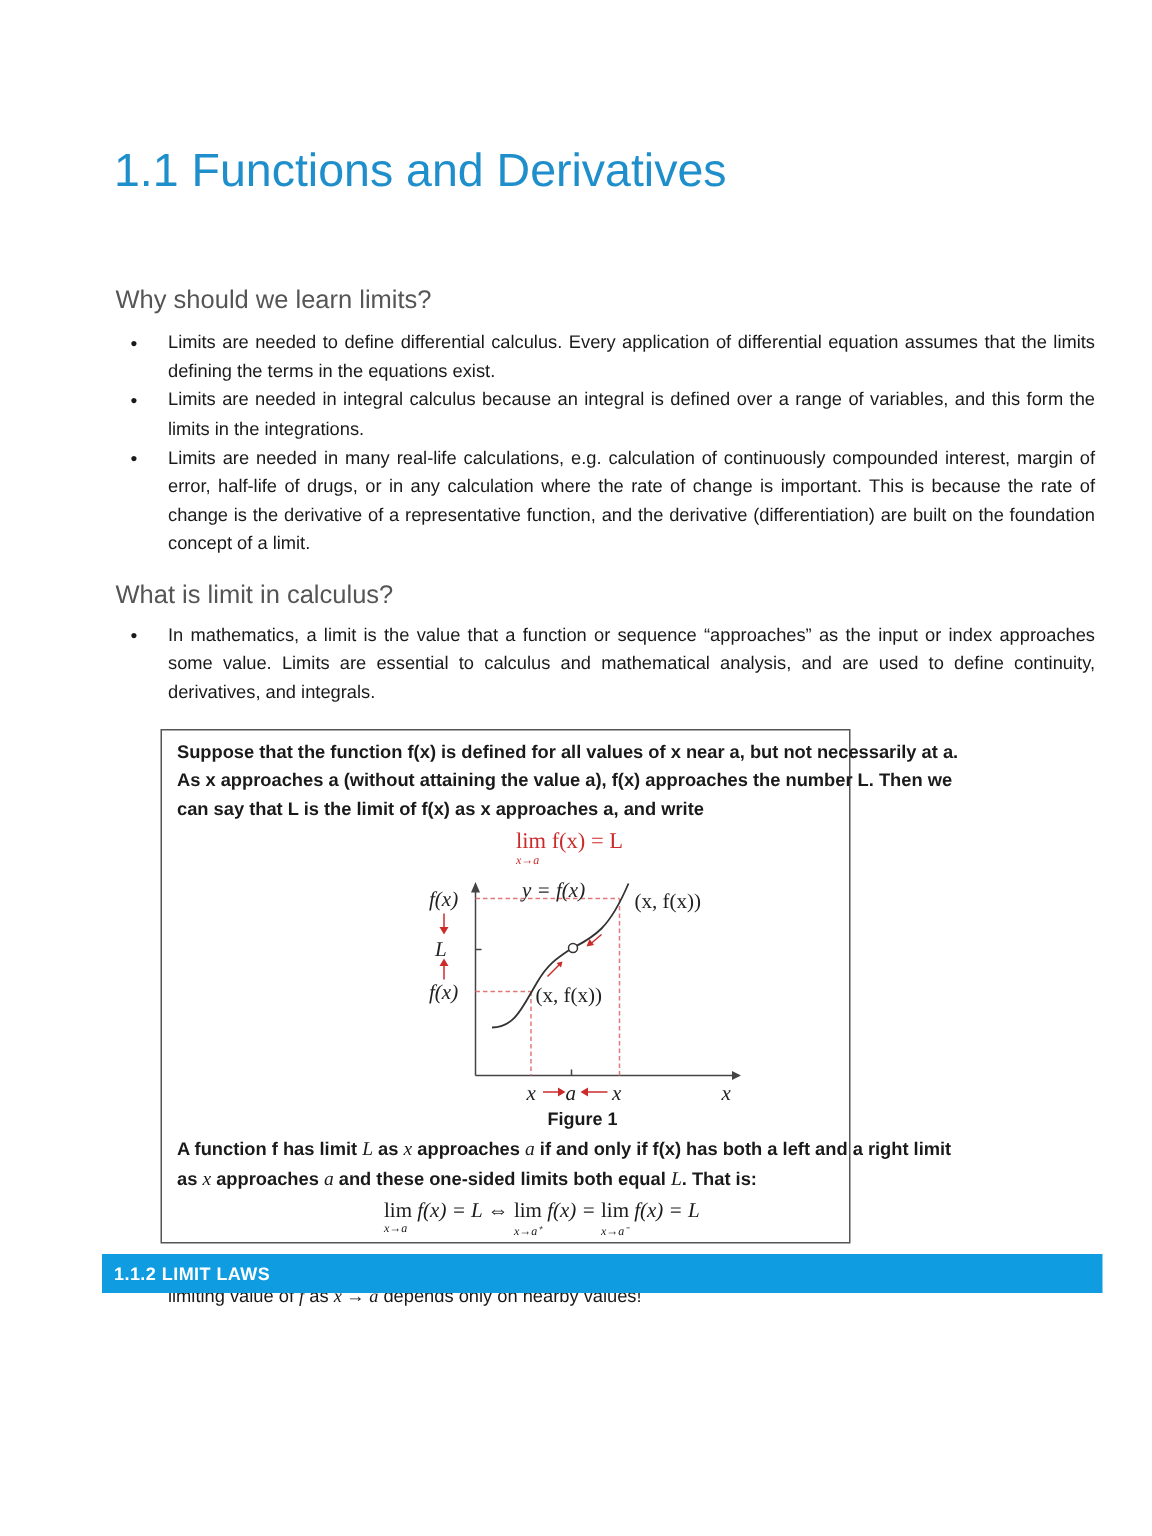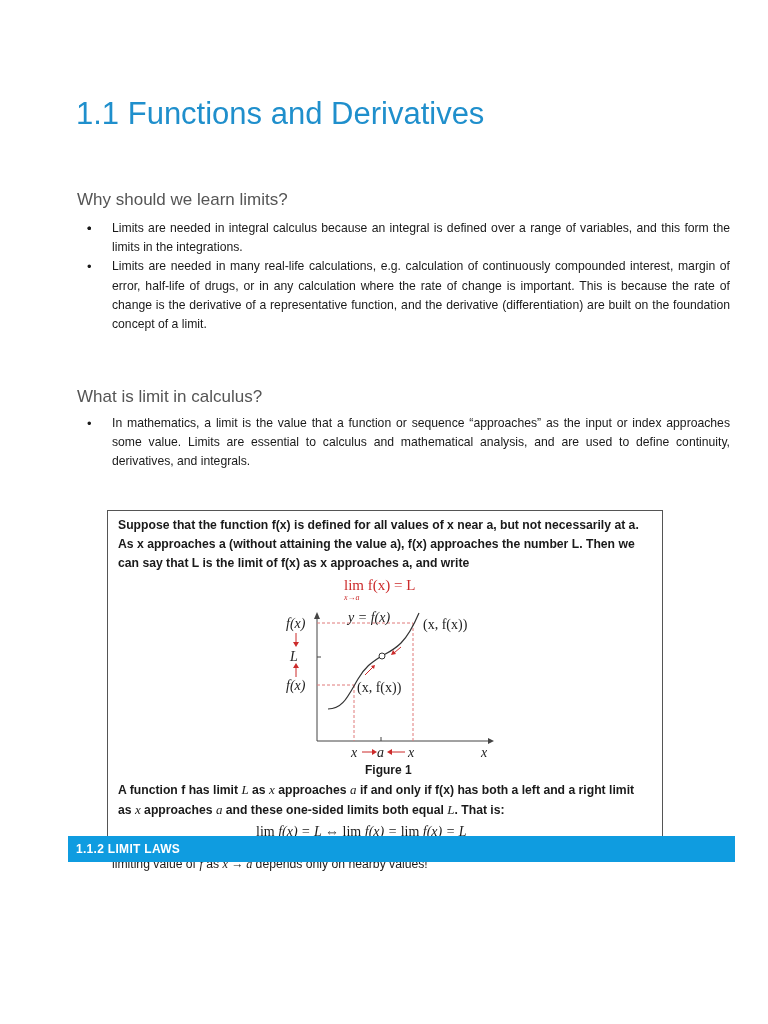--- a/index.html
+++ b/index.html
@@ -26,21 +26,21 @@
       position: absolute; left: 84px; width: 646px; margin: 0; padding: 0; list-style: none;
     }
     .bullets li {
       position: relative; padding-left: 28px; font-size: 12.2px; line-height: 19.2px;
       text-align: justify; color: #1a1a1a; margin: 0;
     }
     .bullets li .dot {
       position: absolute; left: 3px; top: 0px; font-size: 13px;
     }
     .box {
-      position: absolute; left: 107px; top: 510px; width: 556px; height: 343px;
+      position: absolute; left: 107px; top: 486px; width: 460px; height: 343px;
       border: 1.5px solid #555555; box-sizing: border-box;
     }
     .box-text {
       position: absolute; left: 10px; top: 5px; width: 530px;
       font-size: 12.2px; line-height: 19px; color: #1a1a1a; font-weight: bold;
     }
     .lim-red {
       position: absolute; left: 236px; top: 66px; font-family: "Liberation Serif", serif;
       color: #cc2b2b; font-size: 15px; white-space: nowrap; text-align: center;
     }
@@ -67,21 +67,21 @@
 <body>
 
 <div class="page">
 
   <h1 class="title">1.1 Functions and Derivatives</h1>
 
 
   <div class="subhead" style="top:190px;">Why should we learn limits?</div>
 
   <ul class="bullets" style="top:219px;">
-    <li><span class="dot">•</span></li>
+    <li><span class="dot">•</span><span>Limits are needed to define differential calculus. Every application of differential equation assumes that the limits defining the terms in the equations exist.</span></li>
     <li><span class="dot">•</span><span>Limits are needed in integral calculus because an integral is defined over a range of variables, and this form the limits in the integrations.</span></li>
     <li><span class="dot">•</span><span>Limits are needed in many real-life calculations, e.g. calculation of continuously compounded interest, margin of error, half-life of drugs, or in any calculation where the rate of change is important. This is because the rate of change is the derivative of a representative function, and the derivative (differentiation) are built on the foundation concept of a limit.</span></li>
   </ul>
 
   <div class="subhead" style="top:387px;">What is limit in calculus?</div>
 
   <ul class="bullets" style="top:414px;">
     <li><span class="dot">•</span><span>In mathematics, a limit is the value that a function or sequence “approaches” as the input or index approaches some value. Limits are essential to calculus and mathematical analysis, and are used to define continuity, derivatives, and integrals.</span></li>
   </ul>
 

